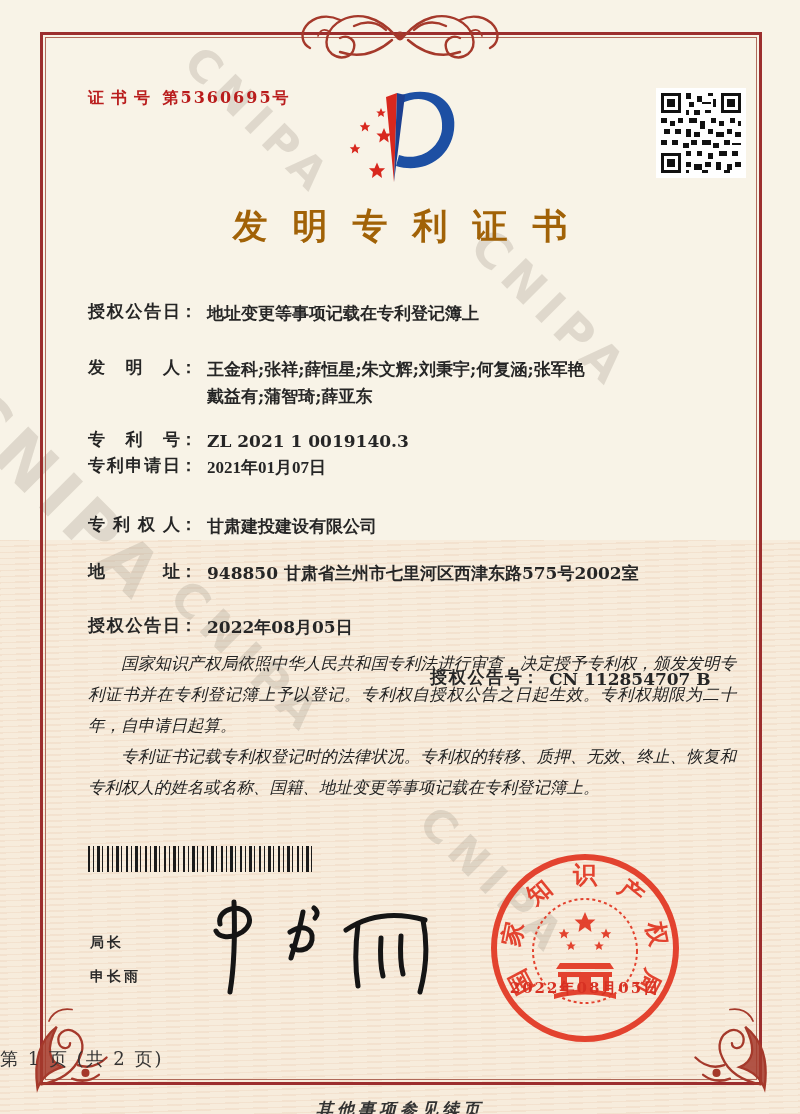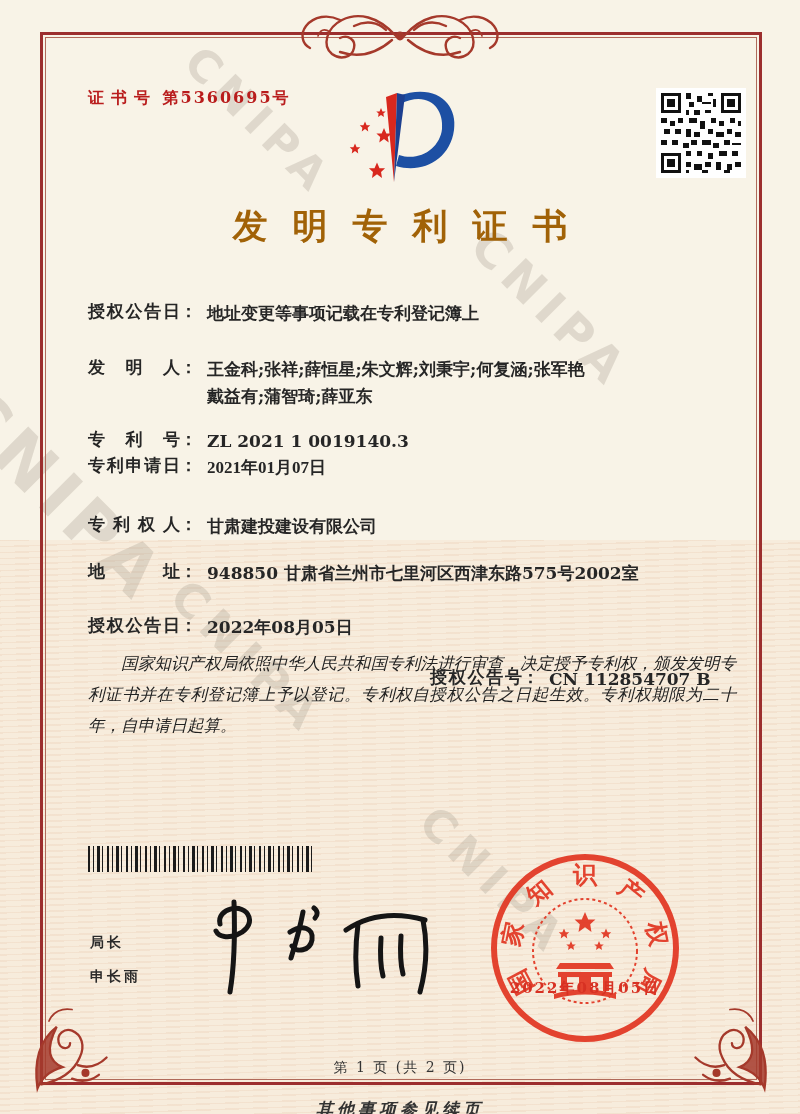--- a/index.html
+++ b/index.html
@@ -28,21 +28,21 @@
   .paras p{margin:0;text-indent:2em;}
   .barcode{position:absolute;left:88px;top:846px;width:224px;height:26px;
     background:repeating-linear-gradient(90deg,#1b1b1b 0 2px,transparent 2px 5px,#1b1b1b 5px 6px,transparent 6px 9px,#1b1b1b 9px 12px,transparent 12px 14px,#1b1b1b 14px 15px,transparent 15px 19px);}
   .officer{position:absolute;left:90px;top:925px;font-size:14px;font-weight:700;color:#2b2b2b;line-height:34px;letter-spacing:3px;}
   .sig{position:absolute;left:200px;top:890px;}
   .seal{position:absolute;left:488px;top:851px;width:194px;height:194px;opacity:0.95;}
   .seal-ring-text span{position:absolute;width:26px;height:26px;text-align:center;line-height:26px;
     font-size:24px;font-weight:700;color:#e23a26;}
   .seal-date{position:absolute;left:0;right:0;top:128px;text-align:center;font-size:15px;font-weight:700;
     color:#d6281a;letter-spacing:2px;}
-  .footer{position:absolute;left:0;right:0;top:1047px;text-align:center;font-size:14px;color:#333;letter-spacing:2px;margin-top:12px;}
+  .footer{position:absolute;left:0;right:0;top:1047px;text-align:left;font-size:18px;color:#333;letter-spacing:2px;}
   .bottom-note{position:absolute;left:0;right:0;top:1098px;text-align:center;font-size:17px;font-weight:600;
     color:#333;letter-spacing:4px;font-style:italic;}
   .qr{position:absolute;left:656px;top:88px;width:90px;height:90px;background:#fff;padding:0;}
   .logo{position:absolute;left:336px;top:74px;}
   .orn-top{position:absolute;left:270px;top:6px;}
   .orn-bl{position:absolute;left:28px;top:998px;}
   .orn-br{position:absolute;right:26px;top:998px;transform:scaleX(-1);}
 </style>
 </head>
 <body>
@@ -199,20 +199,21 @@
     <div class="row" style="top:314px;">
       <span class="lab">授权公告日</span><span>：</span><span class="val">2022年08月05日</span>
       <span class="pair2">
         <span class="lab">授权公告号</span><span>：</span><span class="val">CN 112854707 B</span>
       </span>
     </div>
   </div>
 
   <div class="paras">
     <p>国家知识产权局依照中华人民共和国专利法进行审查，决定授予专利权，颁发发明专利证书并在专利登记簿上予以登记。专利权自授权公告之日起生效。专利权期限为二十年，自申请日起算。</p>
+    <p>专利证书记载专利权登记时的法律状况。专利权的转移、质押、无效、终止、恢复和专利权人的姓名或名称、国籍、地址变更等事项记载在专利登记簿上。</p>
   </div>
 
   <div class="barcode"></div>
 
   <div class="officer">
     <div>局长</div>
     <div>申长雨</div>
   </div>
 
   <svg class="sig" width="230" height="108" viewBox="0 0 230 108">

